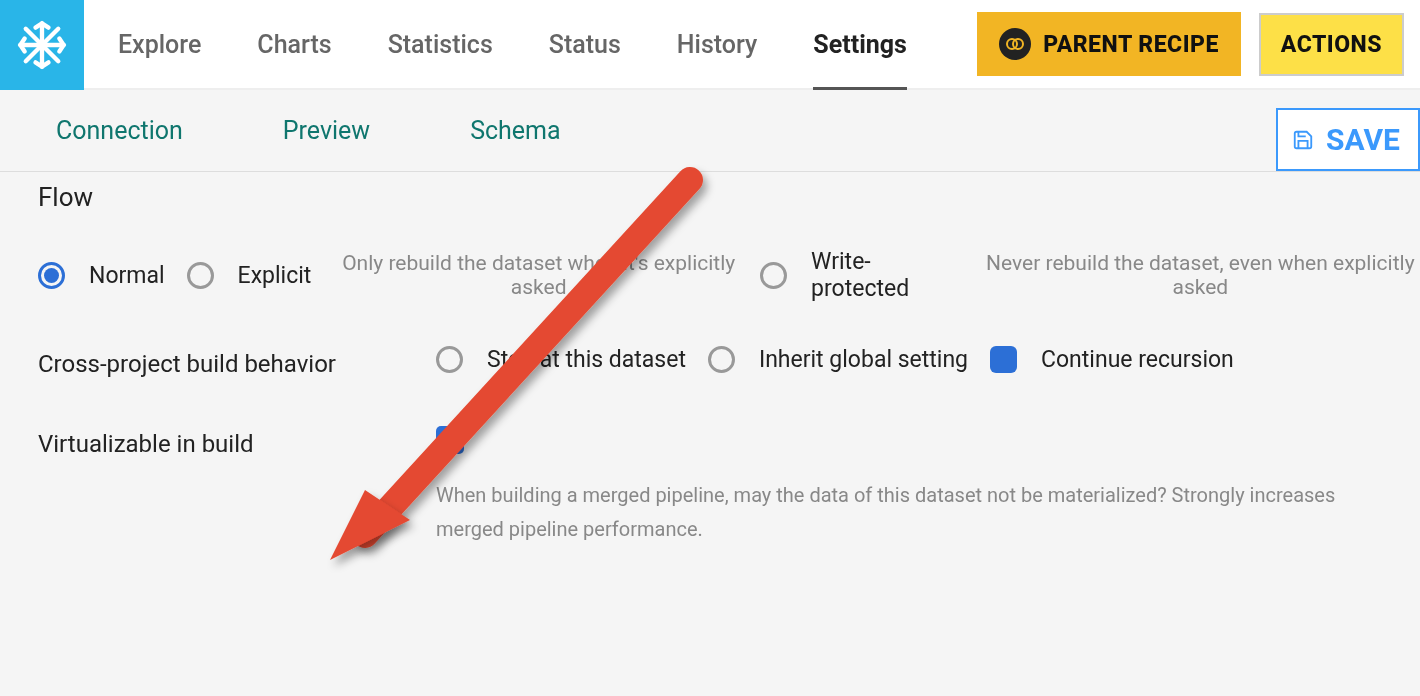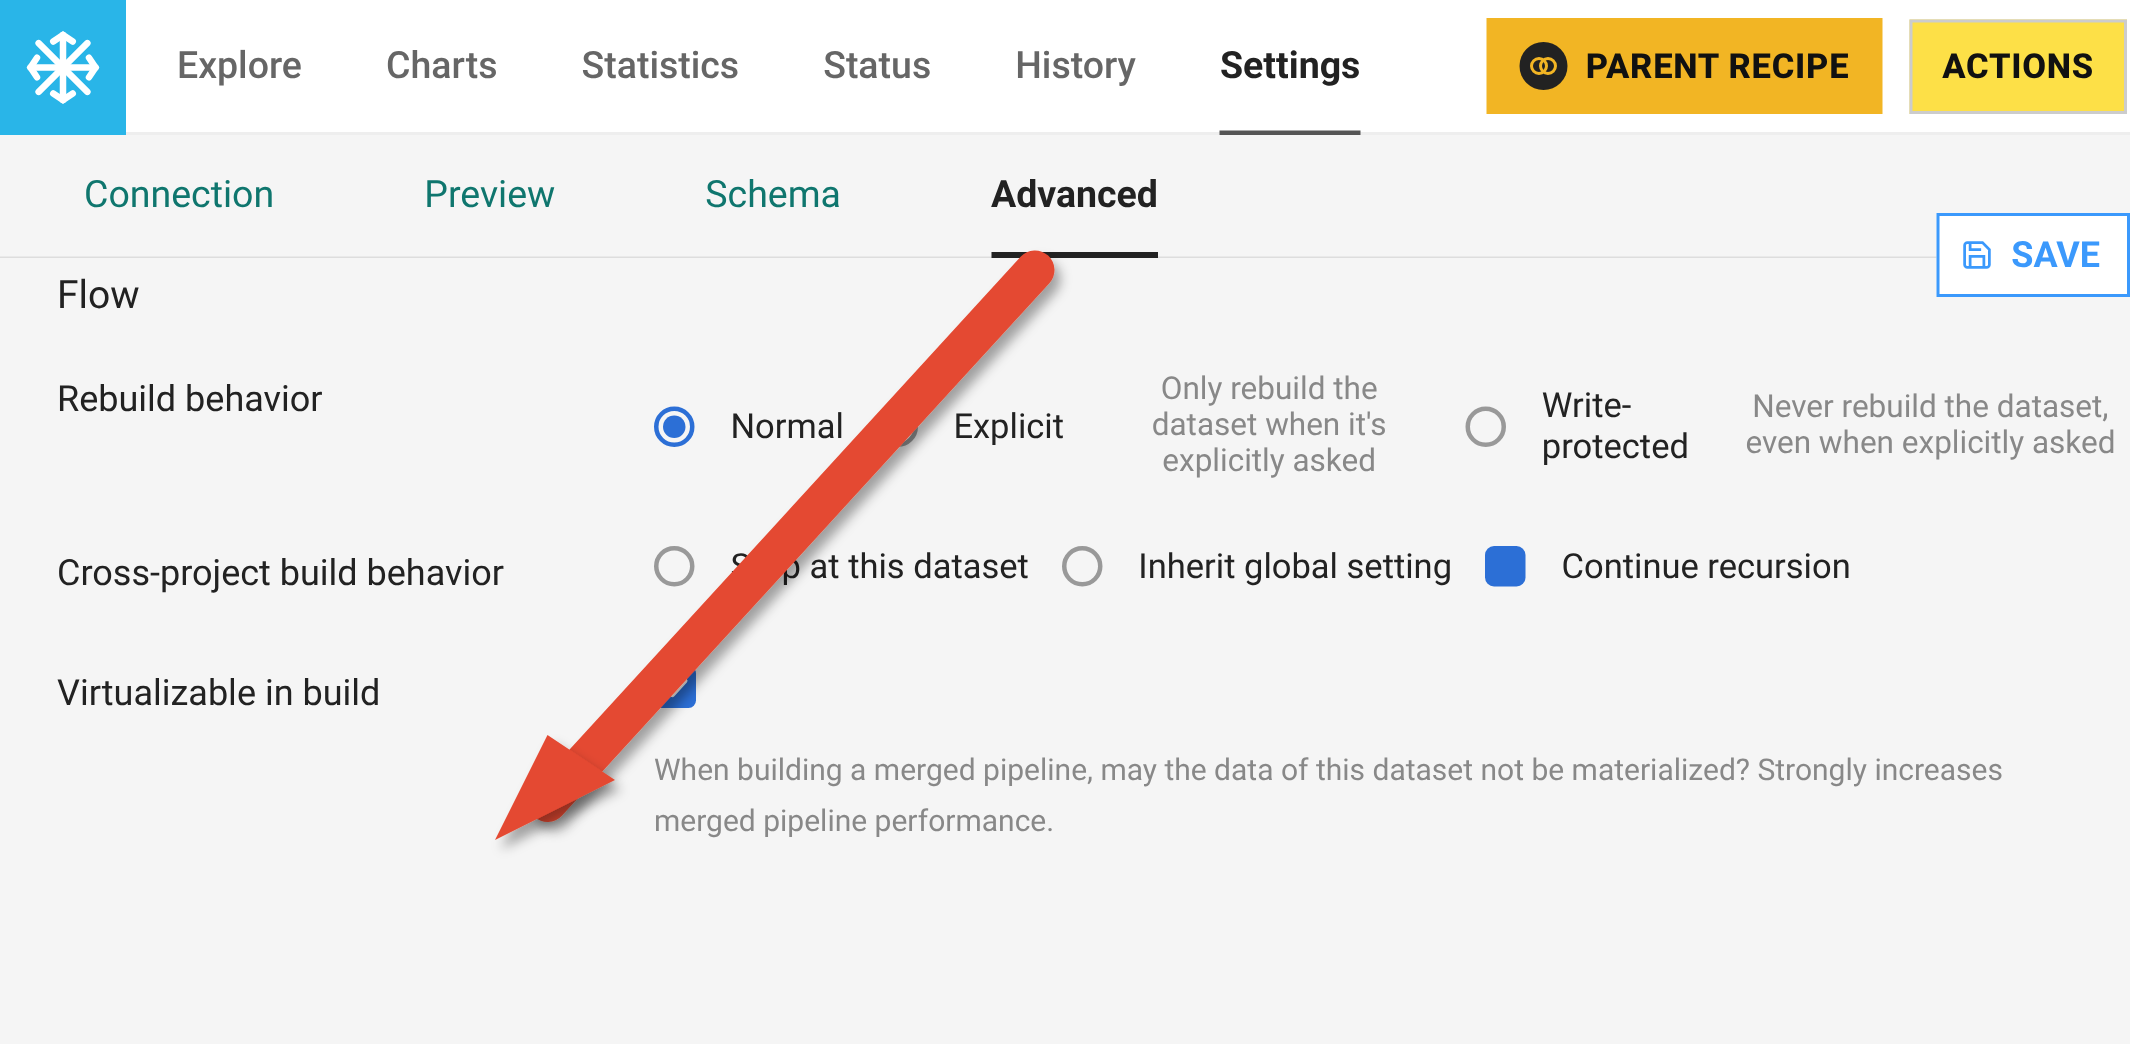--- a/index.html
+++ b/index.html
@@ -54,21 +54,21 @@
   bottom: -2px;
   left: 0;
   right: 0;
   height: 4px;
   background: #555;
 }
 .top-right {
   display: flex;
   align-items: center;
   gap: 18px;
-  padding-right: 2px;
+  padding-right: 16px;
 }
 .parent-recipe {
   background: #f2b524;
   color: #111;
   font-weight: 800;
   font-size: 23px;
   display: flex;
   align-items: center;
   gap: 12px;
   padding: 16px 22px;
@@ -131,27 +131,26 @@
   background: #222;
 }
 .save-btn {
   position: absolute;
   right: 0;
   top: 18px;
   border: 2px solid #3b99fc;
   color: #3b99fc;
   background: #fff;
   font-weight: 700;
-  font-size: 24px;
+  font-size: 30px;
   padding: 12px 18px 12px 14px;
   display: flex;
   align-items: center;
   gap: 12px;
   cursor: pointer;
-  margin-top: 34px;
 }
 .content {
   padding: 0 0 0 38px;
 }
 .flow-heading {
   font-size: 26px;
   font-weight: 400;
   color: #222;
   margin-top: 10px;
 }
@@ -273,37 +272,35 @@
     </div>
     <div class="actions-btn">ACTIONS</div>
   </div>
 </div>
 
 <div class="subbar">
   <div class="sub-tabs">
     <div class="sub-tab">Connection</div>
     <div class="sub-tab">Preview</div>
     <div class="sub-tab">Schema</div>
-    <div class="sub-tab active">Advanced</div>
   </div>
   <div class="save-btn">
     <svg width="22" height="22" viewBox="0 0 24 24" fill="none" stroke="#3b99fc" stroke-width="2">
       <path d="M19 21H5a2 2 0 0 1-2-2V5a2 2 0 0 1 2-2h11l5 5v11a2 2 0 0 1-2 2z"></path>
       <polyline points="17 21 17 13 7 13 7 21"></polyline>
       <polyline points="7 3 7 8 15 8"></polyline>
     </svg>
     <span>SAVE</span>
   </div>
 </div>
 
 <div class="content">
   <div class="flow-heading">Flow</div>
 
   <div class="settings-row">
-    <div class="settings-label">Rebuild behavior</div>
     <div class="options-col">
       <div class="option-line">
         <div class="radio selected"></div>
         <span class="option-label">Normal</span>
       </div>
       <div class="option-line">
         <div class="radio"></div>
         <span class="option-label">Explicit</span>
         <span class="option-hint">Only rebuild the dataset when it's explicitly asked</span>
       </div>

